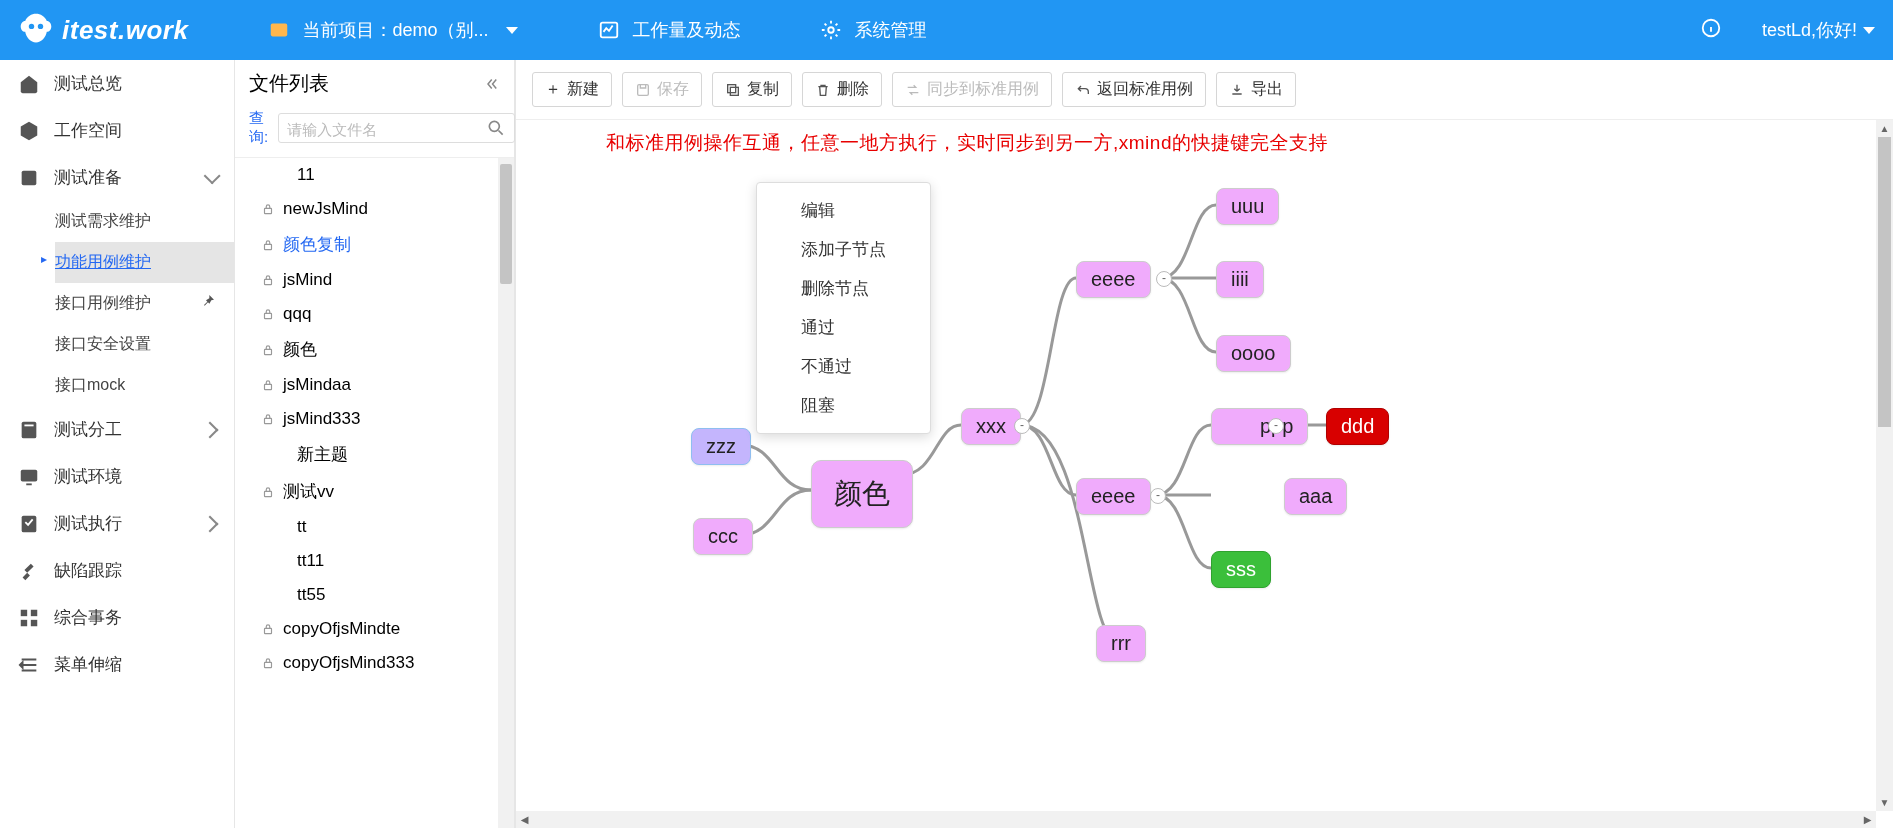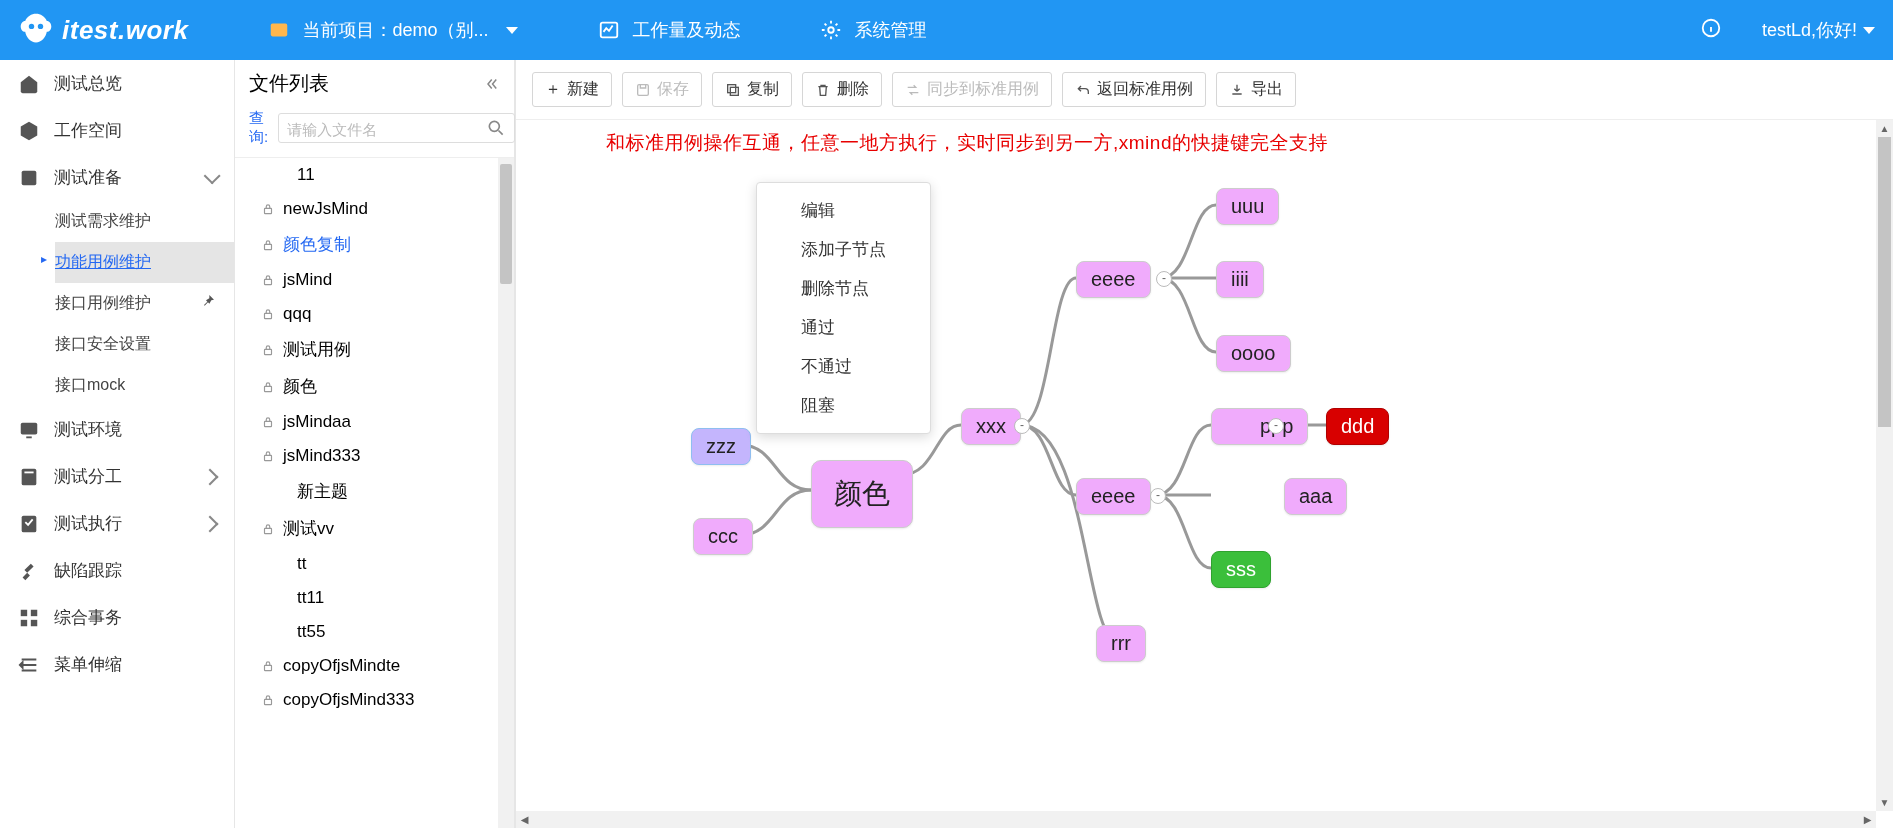--- a/index.html
+++ b/index.html
@@ -155,37 +155,37 @@
       </div>
       <div class="nav-sub">
         <div class="nav-sub-item"><span class="">测试需求维护</span></div>
         <div class="nav-sub-item active"><span class="indicator-text">功能用例维护</span></div>
         <div class="nav-sub-item"><span class="">接口用例维护</span><svg class="pin" viewBox="0 0 24 24" fill="#555">
             <path d="M14 3l7 7-4 1-3 5-2-2-5 5-1-1 5-5-2-2 5-3z"></path>
           </svg></div>
         <div class="nav-sub-item"><span class="">接口安全设置</span></div>
         <div class="nav-sub-item"><span class="">接口mock</span></div>
       </div>
+      <div class="nav-item expandable">
+        <span class="nav-icon">
+          <svg viewBox="0 0 24 24" fill="#555">
+            <rect x="4" y="3" width="16" height="18" rx="2"></rect>
+            <rect x="7" y="6" width="10" height="2" fill="#fff"></rect>
+          </svg>
+        </span>
+        <span>测试分工</span>
+      </div>
       <div class="nav-item">
         <span class="nav-icon">
           <svg viewBox="0 0 24 24" fill="#555">
             <rect x="3" y="4" width="18" height="13" rx="2"></rect>
             <rect x="9" y="19" width="6" height="2"></rect>
           </svg>
         </span>
         <span>测试环境</span>
-      </div>
-      <div class="nav-item expandable">
-        <span class="nav-icon">
-          <svg viewBox="0 0 24 24" fill="#555">
-            <rect x="4" y="3" width="16" height="18" rx="2"></rect>
-            <rect x="7" y="6" width="10" height="2" fill="#fff"></rect>
-          </svg>
-        </span>
-        <span>测试分工</span>
       </div>
       <div class="nav-item expandable">
         <span class="nav-icon">
           <svg viewBox="0 0 24 24" fill="#555">
             <rect x="4" y="3" width="16" height="18" rx="2"></rect>
             <path d="M8 10l3 3 5-6" stroke="#fff" stroke-width="2" fill="none"></path>
           </svg>
         </span>
         <span>测试执行</span>
       </div>
@@ -266,27 +266,20 @@
             <path d="M9 11V8a3 3 0 016 0v3" fill="none" stroke="#999" stroke-width="2"></path>
           </svg>
           <span>jsMind</span>
         </div>
         <div class="file-item">
           <svg class="lock-icon" viewBox="0 0 24 24">
             <rect x="6" y="11" width="12" height="9" rx="1" fill="none" stroke="#999" stroke-width="2"></rect>
             <path d="M9 11V8a3 3 0 016 0v3" fill="none" stroke="#999" stroke-width="2"></path>
           </svg>
           <span>qqq</span>
-        </div>
-        <div class="file-item">
-          <svg class="lock-icon" viewBox="0 0 24 24">
-            <rect x="6" y="11" width="12" height="9" rx="1" fill="none" stroke="#999" stroke-width="2"></rect>
-            <path d="M9 11V8a3 3 0 016 0v3" fill="none" stroke="#999" stroke-width="2"></path>
-          </svg>
-          <span>测试用例</span>
         </div>
         <div class="file-item">
           <svg class="lock-icon" viewBox="0 0 24 24">
             <rect x="6" y="11" width="12" height="9" rx="1" fill="none" stroke="#999" stroke-width="2"></rect>
             <path d="M9 11V8a3 3 0 016 0v3" fill="none" stroke="#999" stroke-width="2"></path>
           </svg>
           <span>颜色</span>
         </div>
         <div class="file-item">
           <svg class="lock-icon" viewBox="0 0 24 24">

